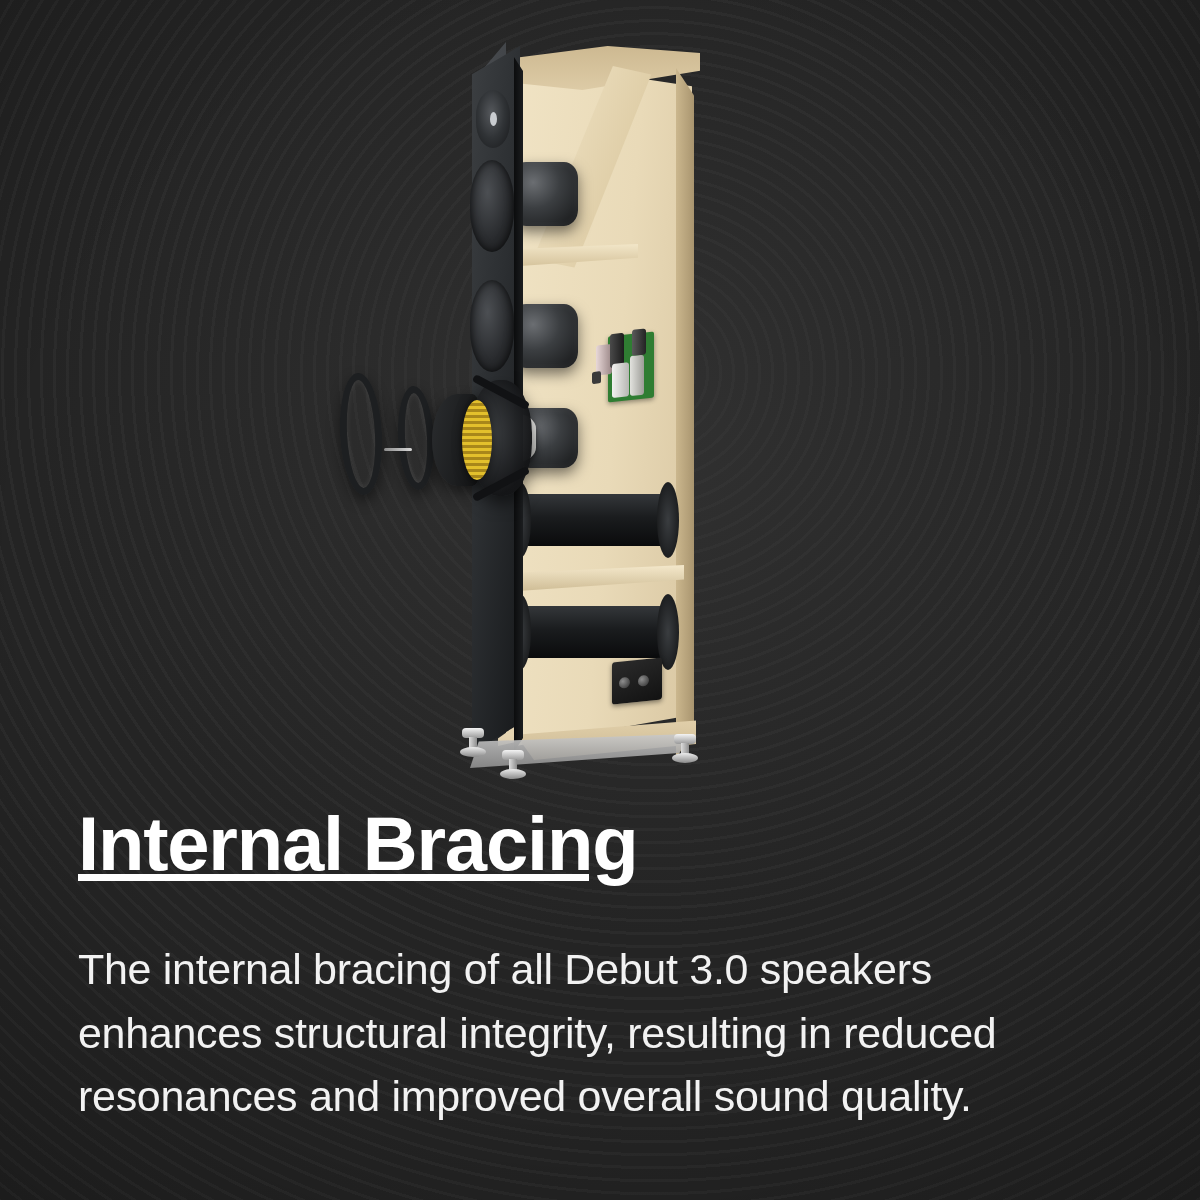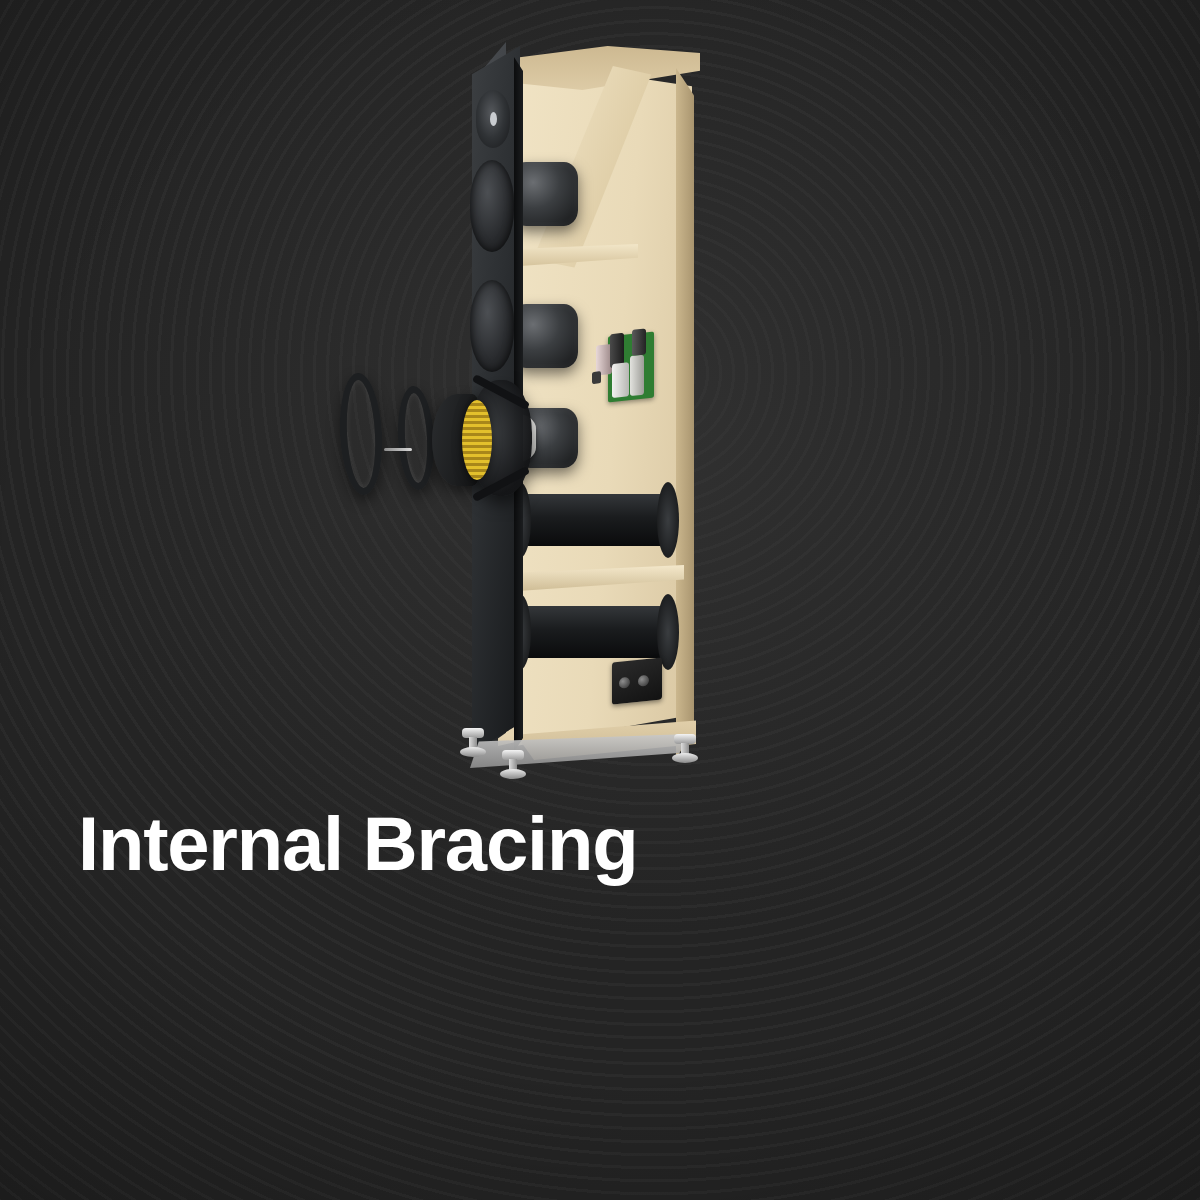--- a/index.html
+++ b/index.html
@@ -262,20 +262,21 @@
   
   #text-block{
     position:absolute; left:78px; top:806px; width:1020px;
   }
   #headline{
     color:#ffffff;
     font-size:76px;
     font-weight:700;
     line-height:1.0;
     letter-spacing:-1.2px;
+    text-decoration:underline;
   }
   #body-copy{
     margin-top:56px;
     color:#f2f2f2;
     font-size:43px;
     font-weight:400;
     line-height:1.48;
     letter-spacing:-0.3px;
     max-width:960px;
   }
@@ -355,13 +356,14 @@
       <span class="cap"></span>
       <span class="stem"></span>
       <span class="disc"></span>
     </div>
 
   </div>
 </div>
 
 <div id="text-block">
   <h1 id="headline">Internal Bracing</h1>
+  <p id="body-copy">The internal bracing of all Debut 3.0 speakers enhances structural integrity, resulting in reduced resonances and improved overall sound quality.</p>
 </div>
 
 </body></html>

